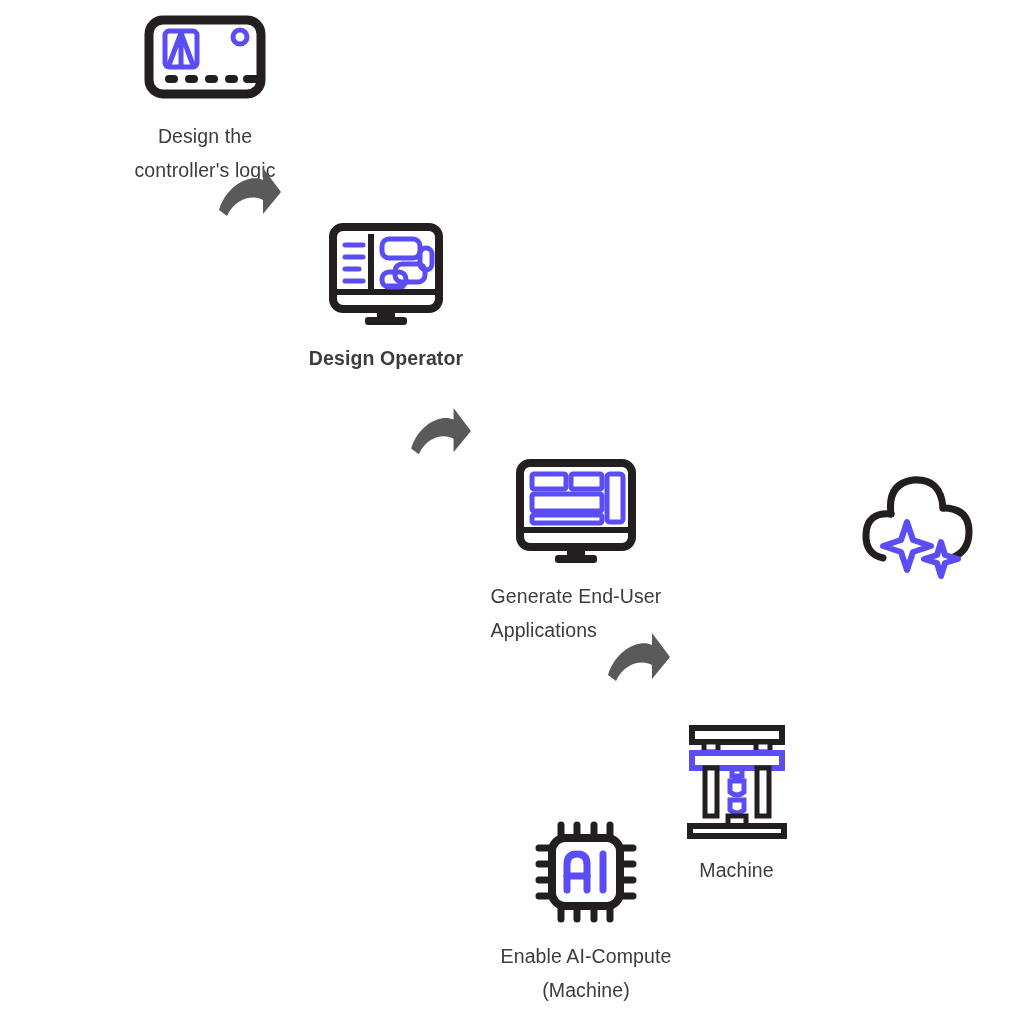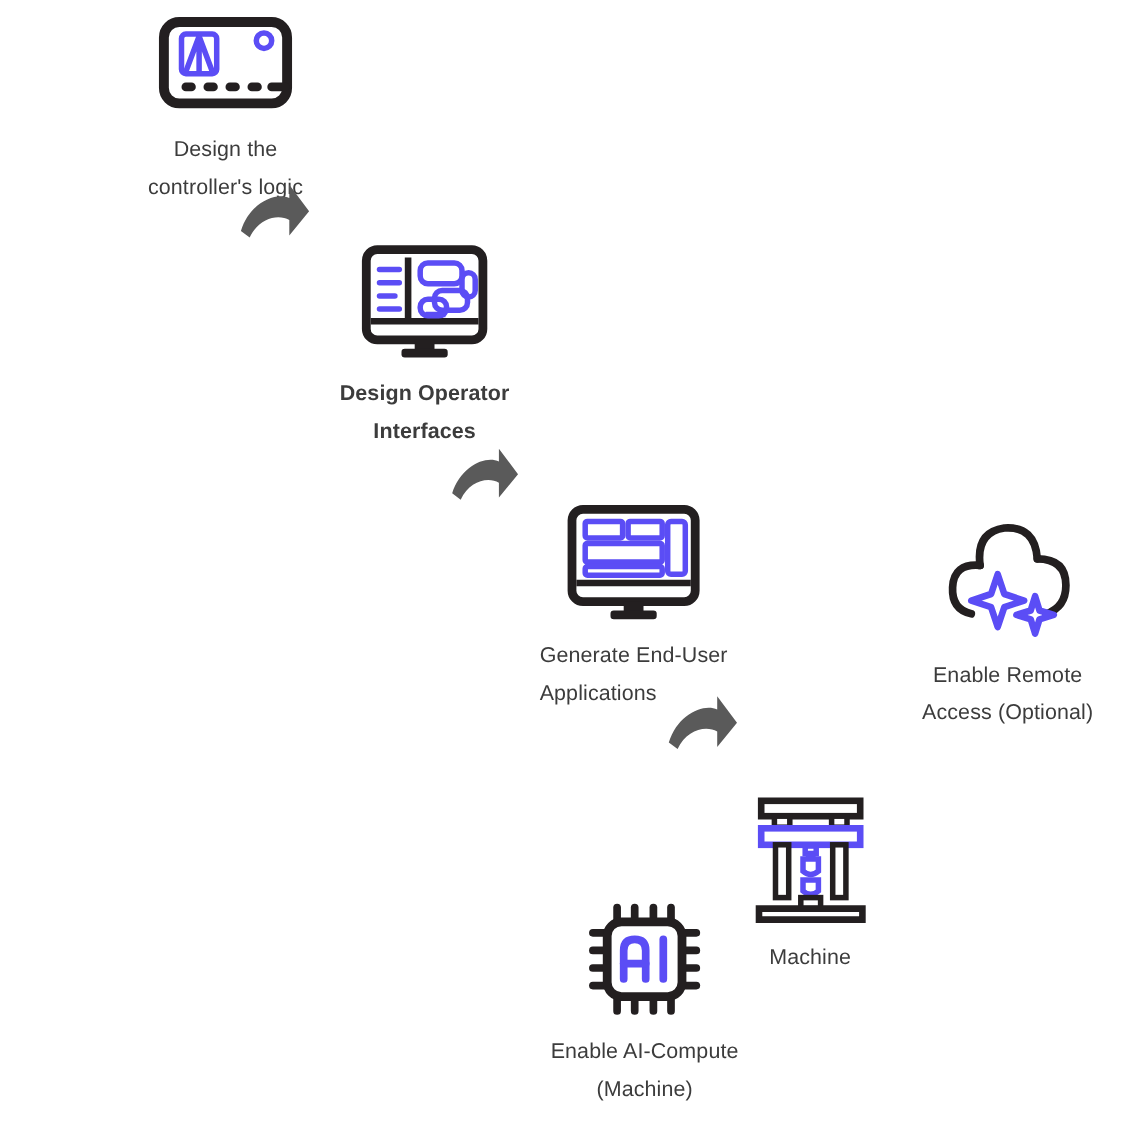--- a/index.html
+++ b/index.html
@@ -114,21 +114,20 @@
           <rect x="68" y="42" width="30" height="18" rx="7" ry="7"></rect>
           <rect x="55" y="50" width="24" height="15" rx="7" ry="7"></rect>
           <line x1="60" y1="64" x2="78" y2="64"></line>
         </g>
         <rect x="50" y="87" width="18" height="10" fill="#231f20"></rect>
         <rect x="38" y="95" width="42" height="8" rx="3" ry="3" fill="#231f20"></rect>
       </svg>
     </span>
     <div class="label">
       <span>Design Operator</span>
-      <span class="l2">Interfaces</span>
     </div>
   </div>
 
   <div class="arrow" id="arrow-2">
     <svg width="68" height="56" viewBox="0 0 66 58">
       <path d="M2 44 C10 18, 34 8, 46 14 L46 2 L64 26 L46 48 L46 34 C36 28, 18 32, 10 50 Z" fill="#5a5a5a"></path>
     </svg>
   </div>
 
   <div class="node" id="node-enduser-apps">
@@ -240,19 +239,15 @@
           <path d="M40 52 Q36 22 62 18 Q90 16 92 46"></path>
           <path d="M40 52 Q16 50 15 72 Q14 92 32 96"></path>
           <path d="M92 46 Q118 46 118 70 Q118 90 100 96"></path>
         </g>
         <g fill="none" stroke="#5b4df5" stroke-width="6" stroke-linejoin="round">
           <path d="M56 60 L62 78 L80 84 L62 90 L56 108 L50 90 L32 84 L50 78 Z"></path>
           <path d="M90 80 L94 93 L107 97 L94 101 L90 114 L86 101 L73 97 L86 93 Z"></path>
         </g>
       </svg>
     </span>
-    <div class="label">
-      <span>Enable Remote</span>
-      <span class="l2">Access (Optional)</span>
-    </div>
   </div>
 
 </div>
 
 </body></html>

